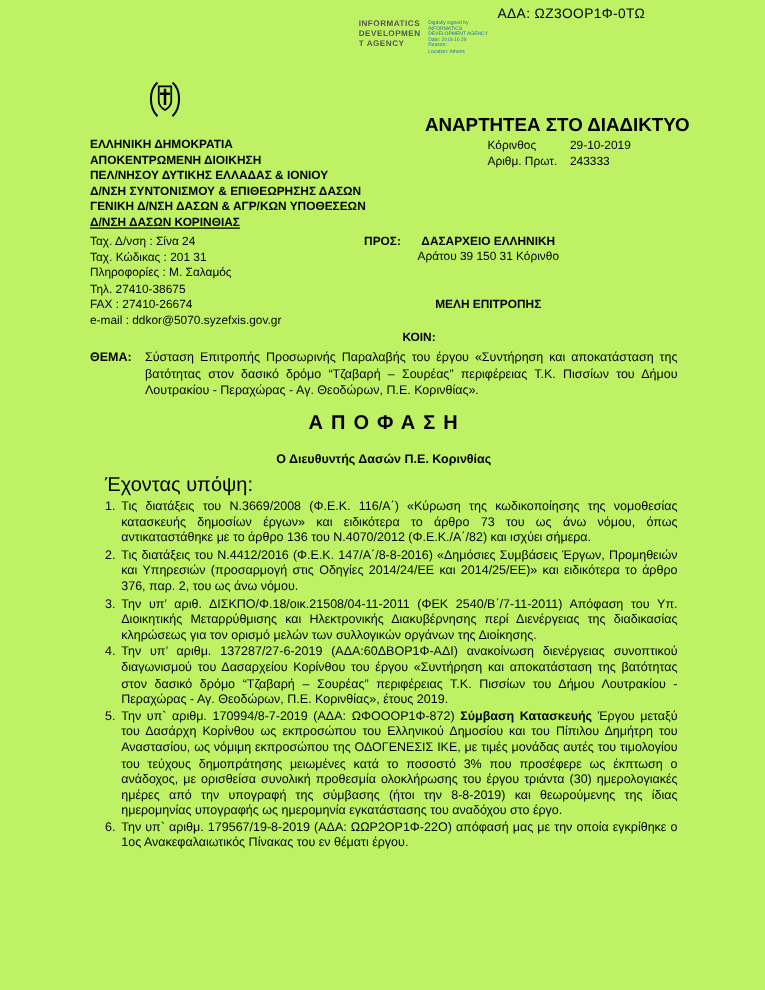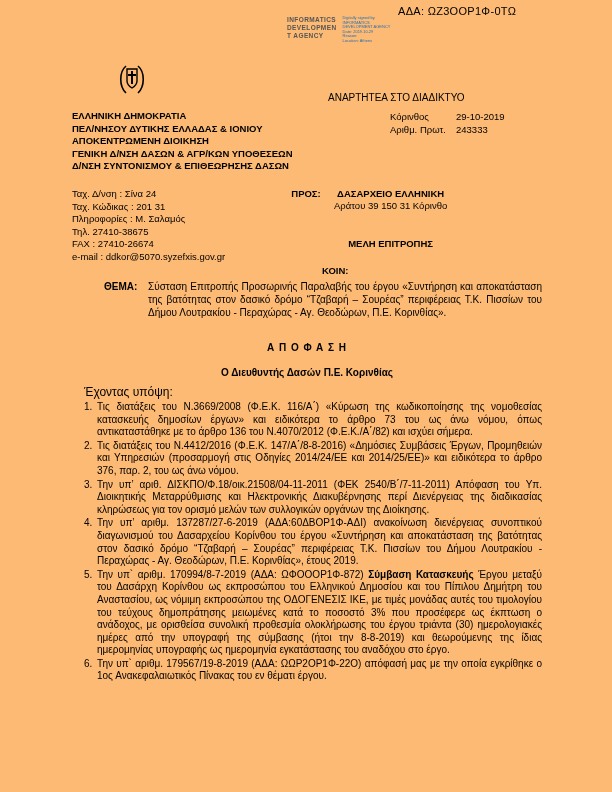--- a/index.html
+++ b/index.html
@@ -1,47 +1,47 @@
 <!DOCTYPE html>
 <html><head>
 <meta charset="utf-8">
 <style>
   html,body { margin:0; padding:0; background:#fff; }
   .page {
-    position:relative; width:612px; height:792px; background:#fdba74;
+    position:relative; width:612px; height:792px; background:#bef264;
     font-family:"Liberation Sans", sans-serif; color:#000; overflow:hidden;
   }
   .abs { position:absolute; }
   .ada { top:5px; left:398px; font-size:11px; letter-spacing:.3px; }
   
   .stamp { top:16px; left:287px; display:flex; gap:6px; }
   .stamp-agency { font-size:6.5px; font-weight:bold; color:#555; line-height:8px; letter-spacing:.4px; }
   .stamp-sig { font-size:4px; color:#2a6fb0; line-height:4.6px; }
   
   .emblem { top:62px; left:116px; }
-  .anartitea { top:92px; left:328px; font-weight:normal; font-size:10px; }
+  .anartitea { top:92px; left:340px; font-weight:bold; font-size:15px; }
   .agency { top:110px; left:72px; font-weight:bold; font-size:9.5px; line-height:12.6px; }
   .agency .underline { text-decoration:underline; }
   .dateblock { top:111px; left:390px; font-size:9.5px; line-height:12.6px; }
   .dateblock .row { display:flex; }
   .dateblock .lbl { width:66px; }
   .contact { top:188px; left:72px; font-size:9.5px; line-height:12.6px; }
   .pros { top:188px; left:278px; display:flex; font-size:9.5px; line-height:12px;text-align:center; }
   .pros-label { font-weight:bold; width:56px; }
   .pros-recipient { font-weight:bold; }
   .pros-members { font-weight:bold; margin-top:26px; }
   .koin { top:265px; left:287px; font-weight:bold; font-size:9.5px;padding-left:35px; }
   
   .flow { top:280px; left:72px; width:470px; }
-  .thema { display:flex; font-size:10px; line-height:13px;margin-left:32px; }
+  .thema { display:flex; font-size:10px; line-height:13px; }
   .thema-label { font-weight:bold; width:44px; flex:none; }
   .thema-text { flex:1; text-align:justify; }
-  .dec-title { text-align:center; font-weight:bold; font-size:10px; margin-top:23px; letter-spacing:1px; }
+  .dec-title { text-align:center; font-weight:bold; font-size:16px; margin-top:11px; letter-spacing:1px; }
   .dec-subtitle { text-align:center; font-weight:bold; font-size:10px; margin-top:14px; }
-  .having { font-size:12px; margin-top:7px; margin-left:12px; }
+  .having { font-size:16px; margin-top:7px; margin-left:12px; }
   .items { margin-top:2px; margin-left:12px; }
   .item { display:flex; font-size:10px; line-height:12.6px; margin-top:1px; }
   .item .num { width:13px; flex:none; }
   .item .itext { flex:1; text-align:justify; }
 </style>
 </head>
 <body>
 
 <div class="page">
 
@@ -70,24 +70,25 @@
       <path d="M11,7 h10 v12 c0,4 -5,7 -5,7 c0,0 -5,-3 -5,-7 z" fill="none" stroke="#000" stroke-width="1.4"></path>
       <line x1="16" y1="9" x2="16" y2="22" stroke="#000" stroke-width="2"></line>
       <line x1="12" y1="13" x2="20" y2="13" stroke="#000" stroke-width="2"></line>
     </svg>
   </div>
 
   <div class="abs anartitea">ΑΝΑΡΤΗΤΕΑ ΣΤΟ ΔΙΑΔΙΚΤΥΟ</div>
 
   <div class="abs agency">
     <div>ΕΛΛΗΝΙΚΗ ΔΗΜΟΚΡΑΤΙΑ</div>
+    <div>ΑΠΟΚΕΝΤΡΩΜΕΝΗ ΔΙΟΙΚΗΣΗ</div>
     <div>ΠΕΛ/ΝΗΣΟΥ ΔΥΤΙΚΗΣ ΕΛΛΑΔΑΣ &amp; ΙΟΝΙΟΥ</div>
-    <div>ΑΠΟΚΕΝΤΡΩΜΕΝΗ ΔΙΟΙΚΗΣΗ</div>
+    <div>Δ/ΝΣΗ ΣΥΝΤΟΝΙΣΜΟΥ &amp; ΕΠΙΘΕΩΡΗΣΗΣ ΔΑΣΩΝ</div>
     <div>ΓΕΝΙΚΗ Δ/ΝΣΗ ΔΑΣΩΝ &amp; ΑΓΡ/ΚΩΝ ΥΠΟΘΕΣΕΩΝ</div>
-    <div>Δ/ΝΣΗ ΣΥΝΤΟΝΙΣΜΟΥ &amp; ΕΠΙΘΕΩΡΗΣΗΣ ΔΑΣΩΝ</div>
+    <div class="underline">Δ/ΝΣΗ ΔΑΣΩΝ ΚΟΡΙΝΘΙΑΣ</div>
   </div>
 
   <div class="abs dateblock">
     <div class="row">
       <span class="lbl">Κόρινθος</span>
       <span>29-10-2019</span>
     </div>
     <div class="row">
       <span class="lbl">Αριθμ.  Πρωτ.</span>
       <span>243333</span>

